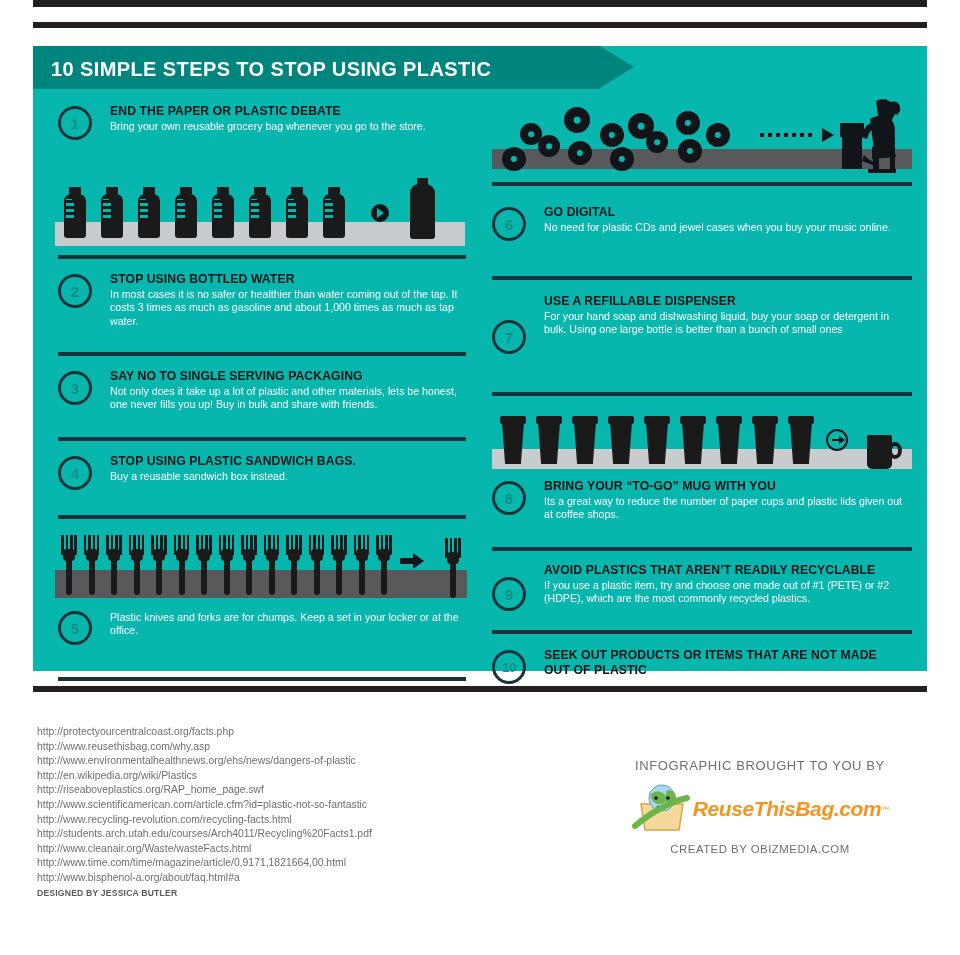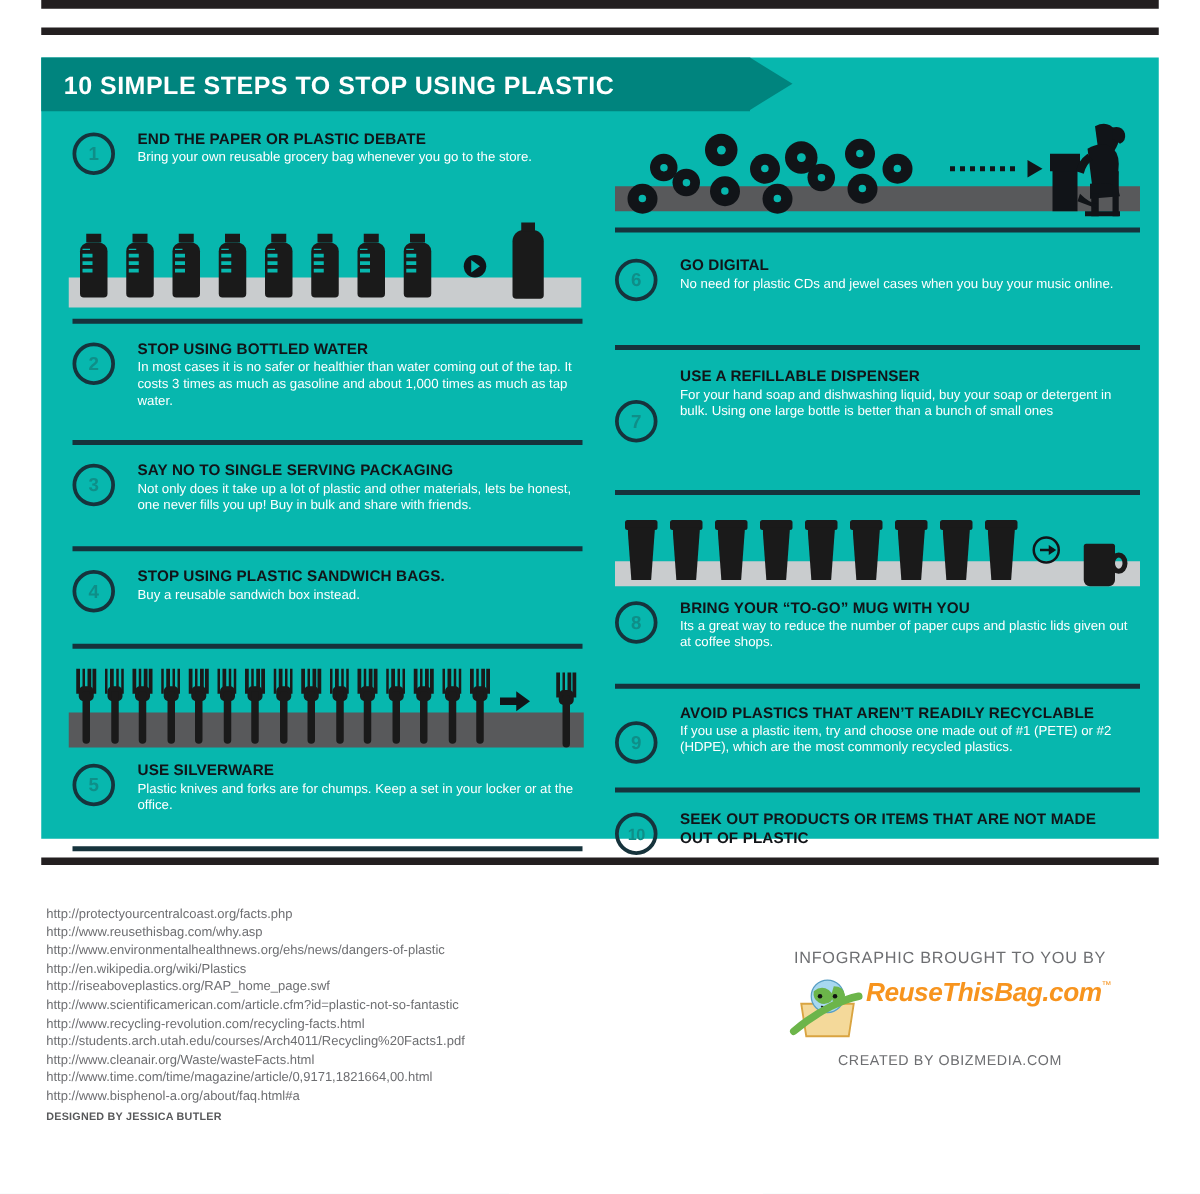--- a/index.html
+++ b/index.html
@@ -169,21 +169,21 @@
     color: #6d6e71; font-size: 10.4px; line-height: 14.6px;
     font-family: "Liberation Sans", sans-serif; white-space: nowrap;
   }
   .designed {
     color: #58595b; font-size: 8.6px; font-weight: bold; letter-spacing: 0.2px;
     margin-top: 2px; font-family: "Liberation Sans", sans-serif;
   }
 
   .brand { position: absolute; left: 600px; top: 758px; width: 320px; text-align: center; }
   .brand-kicker { color: #6d6e71; font-size: 13px; letter-spacing: 0.6px; font-family: "Liberation Sans", sans-serif; }
-  .brand-logo { position: relative; height: 52px; margin-top: 10px; display: flex; justify-content: center; }
+  .brand-logo { position: relative; height: 52px; margin-top: 10px; display: flex; align-items: center; justify-content: center; }
   .brand-word {
     color: #f7941e; font-size: 21px; font-weight: bold; font-style: italic;
     letter-spacing: -0.4px; font-family: "Liberation Sans", sans-serif;
   }
   .brand-tm { color: #f7941e; font-size: 8px; vertical-align: super; }
   .brand-created { color: #6d6e71; font-size: 11.4px; letter-spacing: 0.5px; margin-top: 8px; font-family: "Liberation Sans", sans-serif; }
 </style>
 </head>
 <body>
 
@@ -443,21 +443,20 @@
               <i style="left:13px;"></i>
           </div>
           <div class="head"></div>
           <div class="handle"></div>
         </div>
       </div>
 
       <div class="step" style="left:25px; top:522px;">
         <div class="num-circle">5</div>
         <div class="step-body">
-          <div class="step-title">USE SILVERWARE</div>
           <div class="step-desc">Plastic knives and forks are for chumps. Keep a set in your locker or at the office.</div>
         </div>
       </div>
 
       <div class="divider" style="left:25px; top:588px; width:408px;"></div>
     </div>
 
     <div class="col col-right">
 
       <div class="illus" style="left:12px; top:6px; width:420px; height:82px;">

